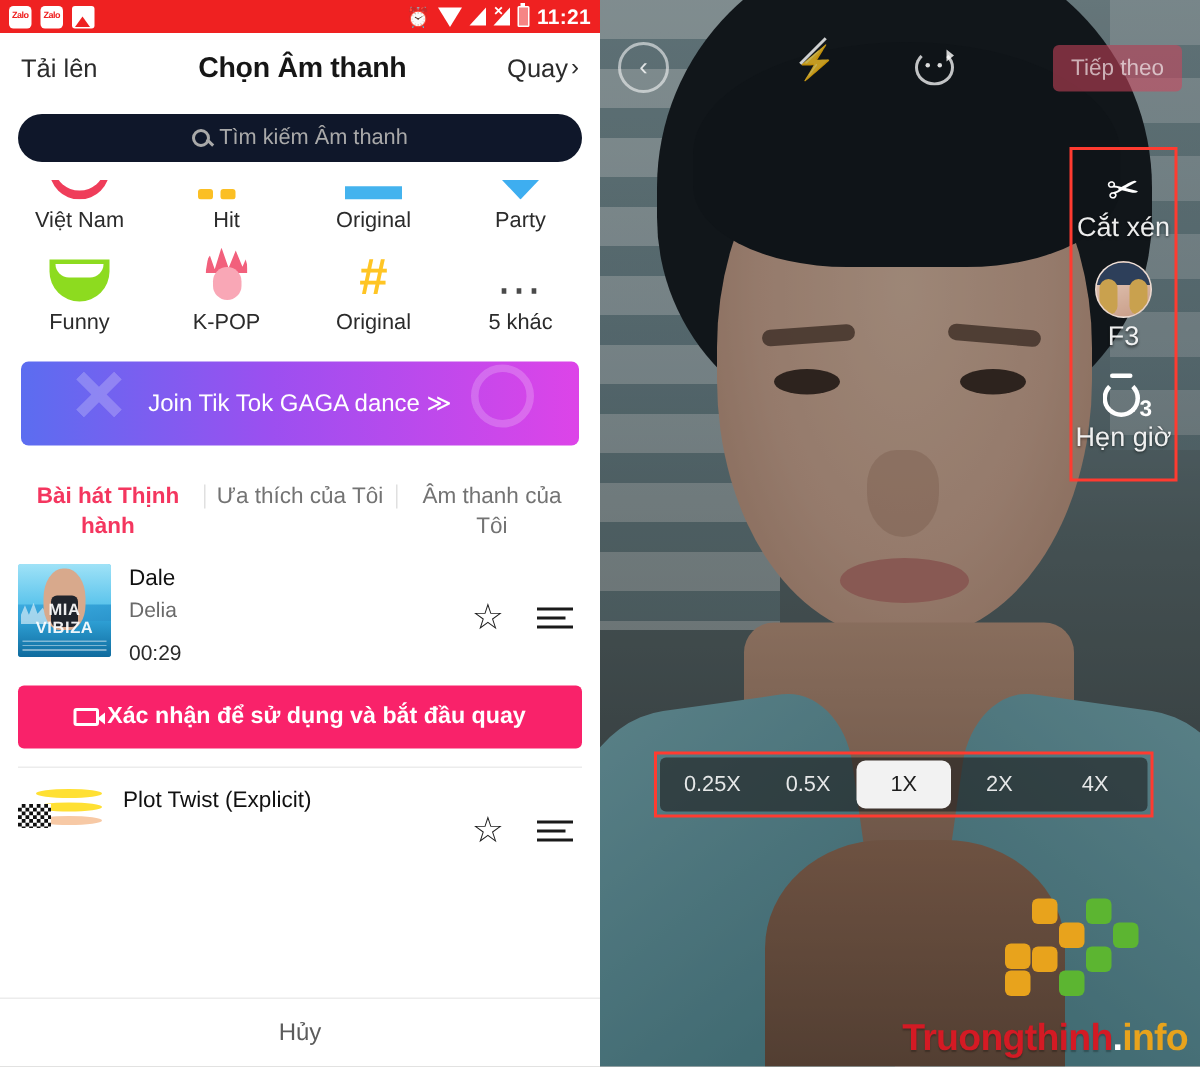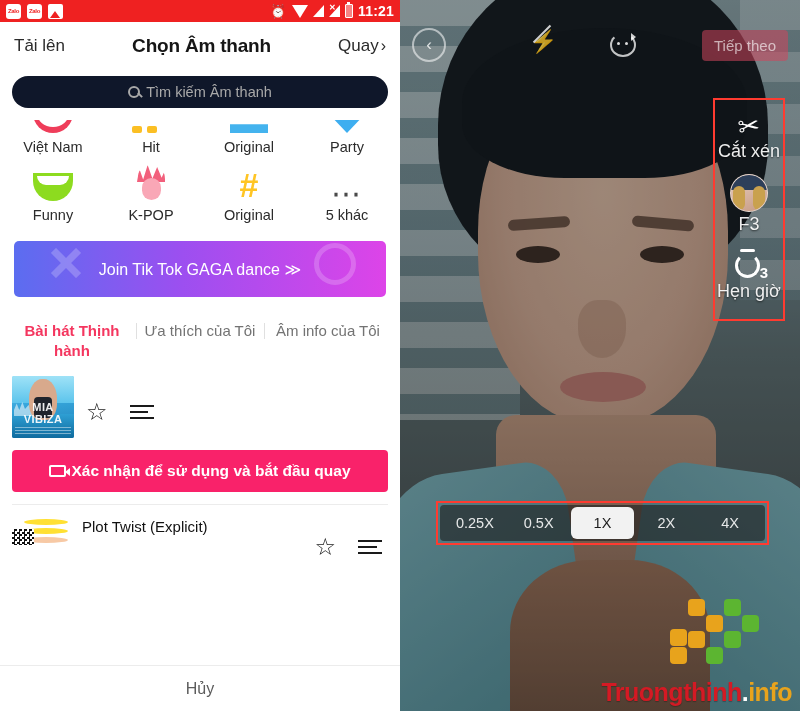--- a/index.html
+++ b/index.html
@@ -544,32 +544,37 @@
       <div class="banner">
         <span class="deco1"></span>
         <span class="deco2"></span>
         <span class="banner-text">Join Tik Tok GAGA dance ≫</span>
       </div>
     </div>
 
     <div class="tabs">
       <div class="tab active">Bài hát Thịnh hành</div>
       <div class="tab">Ưa thích của Tôi</div>
-      <div class="tab">Âm info của Tôi</div>
+      <div class="tab">Âm thanh của Tôi</div>
     </div>
 
     <div class="song-row">
       <div class="album-art">
         <span class="sky"></span>
           <span class="water"></span>
           <span class="city"></span>
         <span class="fig"></span>
           <span class="suit"></span>
         <span class="ttl">MIA VIBIZA</span>
         <span class="sub"></span>
+      </div>
+      <div class="song-meta">
+        <div class="song-title">Dale</div>
+        <div class="song-artist">Delia</div>
+        <div class="song-dur">00:29</div>
       </div>
       <div class="song-actions">
         <span class="star-ico">☆</span>
         <span class="list-ico">
             <i></i>
             <i></i>
             <i></i>
           </span>
       </div>
     </div>

